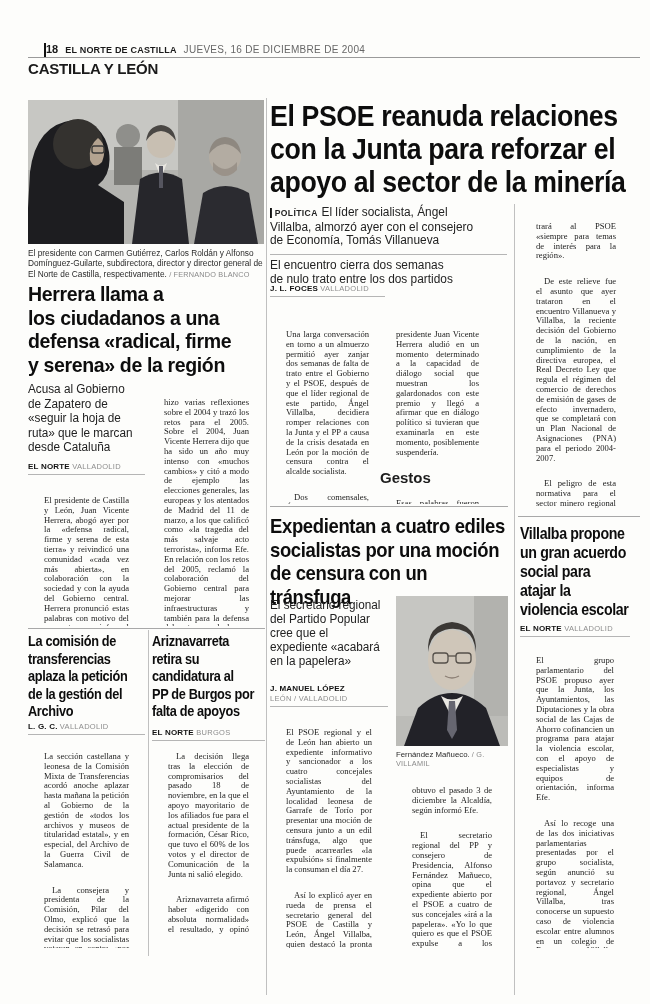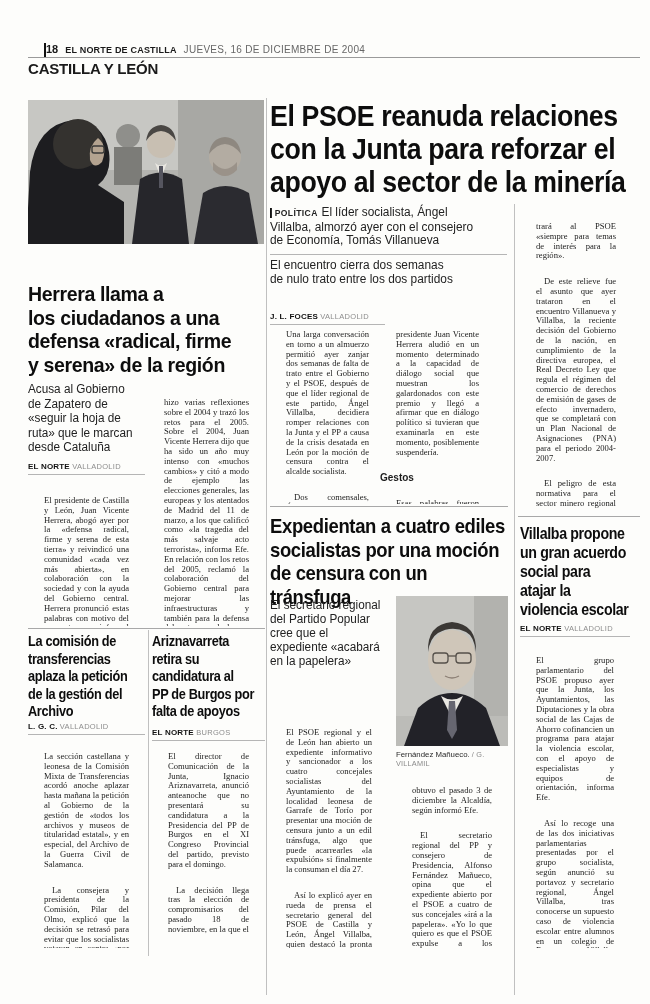--- a/index.html
+++ b/index.html
@@ -41,32 +41,32 @@
   #deck-rule{left:270px;top:254px;width:237px;background:#b5b5b5;}
   #psoe-deck2{left:270px;top:259px;width:250px;font-size:12.5px;line-height:13.5px;transform:scaleX(.95);white-space:pre-line;}
   .subhl{font-family:"Liberation Sans",sans-serif;color:#222;white-space:pre-line;transform-origin:0 0;}
   #her-sub{left:28px;top:382px;width:128px;font-size:12.5px;line-height:14.5px;transform:scaleX(.94);}
   #exp-sub{left:270px;top:598px;width:132px;font-size:12.5px;line-height:14px;transform:scaleX(.94);}
   
   .byline{font-family:"Liberation Sans",sans-serif;font-size:8px;border-bottom:1px solid #b5b5b5;
           padding-bottom:3px;}
   .by-name{font-weight:bold;color:#111;letter-spacing:.2px;}
   .by-place{color:#8d8d8d;font-size:7.5px;letter-spacing:.3px;}
-  #psoe-by{left:270px;top:312px;width:115px;}
+  #psoe-by{left:270px;top:284px;width:115px;}
   #her-by{left:28px;top:462px;width:117px;}
   #exp-by{left:270px;top:684px;width:118px;}
   #exp-by .by-place{display:block;margin-top:1px;}
   #vil-by{left:520px;top:624px;width:110px;}
   #com-by{left:28px;top:722px;width:117px;}
   #ari-by{left:152px;top:728px;width:113px;}
   
   .bt{font-size:8.6px;line-height:9.8px;text-align:justify;color:#1c1c1c;overflow:hidden;}
   .bt p{margin:16px;}
   .bt p.ind{text-indent:8px;}
-  .crosshead{font-family:"Liberation Sans",sans-serif;font-weight:bold;font-size:10px;
+  .crosshead{font-family:"Liberation Sans",sans-serif;font-weight:bold;font-size:15px;
              margin:4px 0 2px 0 !important;text-align:left;}
   #psoe-c1{left:270px;top:314px;width:115px;height:190px;}
   #psoe-c2{left:380px;top:314px;width:115px;height:190px;}
   #psoe-c3{left:520px;top:206px;width:112px;height:302px;}
   #her-c1{left:28px;top:480px;width:117px;height:146px;}
   #her-c2{left:148px;top:382px;width:117px;height:244px;}
   #exp-c1{left:270px;top:712px;width:118px;height:236px;}
   #exp-c2{left:396px;top:770px;width:112px;height:178px;}
   #vil-b{left:520px;top:640px;width:110px;height:308px;}
   #com-b{left:28px;top:736px;width:117px;height:212px;}
@@ -115,20 +115,24 @@
       <circle cx="197" cy="57" r="16" fill="#b3aca2"></circle>
       <path d="M181 54 Q183 38 197 37 Q211 38 213 54 Q205 44 197 44 Q189 44 181 54 Z" fill="#8e8880"></path>
       <path d="M185 62 Q197 76 209 62 L209 70 Q197 82 185 70 Z" fill="#9a9289"></path>
       <path d="M166 144 L175 93 Q197 79 221 93 L230 144 Z" fill="#2b2b30"></path>
       <path d="M-2 144 L2 72 Q8 24 46 20 Q76 22 81 52 Q84 74 70 85 L96 102 L96 144 Z" fill="#1d1d20"></path>
       <circle cx="50" cy="44" r="25" fill="#34322f"></circle>
       <path d="M70 38 Q80 46 74 62 Q66 70 62 60 Q60 46 70 38 Z" fill="#b4a390"></path>
       <rect x="64" y="46" width="12" height="7" rx="2" fill="none" stroke="#3a3a38" stroke-width="1.4"></rect>
     </svg>
   </div>
+  <div id="gp-cap" class="abs cap">
+    <span>El presidente con Carmen Gutiérrez, Carlos Roldán y Alfonso Domínguez-Guilarte, subdirectora, director y director general de El Norte de Castilla, respectivamente.</span>
+    <span class="credit">/ FERNANDO BLANCO</span>
+  </div>
 
   <div id="her-hl" class="abs hl">Herrera llama a
 los ciudadanos a una
 defensa «radical, firme
 y serena» de la región</div>
   <div id="her-sub" class="abs subhl">Acusa al Gobierno
 de Zapatero de
 «seguir la hoja de
 ruta» que le marcan
 desde Cataluña</div>
@@ -175,20 +179,24 @@
   </div>
 
   <div id="exp-hl" class="abs hl">Expedientan a cuatro ediles
 socialistas por una moción
 de censura con un tránsfuga</div>
   <div id="exp-sub" class="abs subhl">El secretario regional
 del Partido Popular
 cree que el
 expediente «acabará
 en la papelera»</div>
+  <div id="exp-by" class="abs byline">
+    <span class="by-name">J. MANUEL LÓPEZ</span>
+    <span class="by-place">LEÓN / VALLADOLID</span>
+  </div>
   <div id="portrait" class="abs">
     <svg viewBox="0 0 112 150" preserveAspectRatio="none">
       <rect width="112" height="150" fill="#c6c6c2"></rect>
       <rect x="78" width="34" height="150" fill="#b2b2ae"></rect>
       <rect y="120" width="112" height="30" fill="#bcbcb8"></rect>
       <ellipse cx="56" cy="64" rx="24" ry="30" fill="#cfc6b9"></ellipse>
       <path d="M32 56 Q31 28 56 26 Q81 28 80 56 Q78 40 70 36 Q56 29 42 37 Q34 42 32 56 Z" fill="#3b3835"></path>
       <rect x="37" y="57" width="15" height="10" rx="3" fill="none" stroke="#55504a" stroke-width="1.3"></rect>
       <rect x="60" y="57" width="15" height="10" rx="3" fill="none" stroke="#55504a" stroke-width="1.3"></rect>
       <line x1="52" y1="60" x2="60" y2="60" stroke="#55504a" stroke-width="1.3"></line>
@@ -244,18 +252,17 @@
   <div id="ari-hl" class="abs hl">Ariznavarreta
 retira su
 candidatura al
 PP de Burgos por
 falta de apoyos</div>
   <div id="ari-by" class="abs byline">
     <span class="by-name">EL NORTE</span>
     <span class="by-place">BURGOS</span>
   </div>
   <div id="ari-b" class="abs bt">
-    <p>El director de Comunicación de la Junta, Ignacio Ariznavarreta, anunció anteanoche que no presentará su candidatura a la Presidencia del PP de Burgos en el XI Congreso Provincial del partido, previsto para el domingo.</p>
     <p class="ind">La decisión llega tras la elección de compromisarios del pasado 18 de noviembre, en la que el apoyo mayoritario de los afiliados fue para el actual presidente de la formación, César Rico, que tuvo el 60% de los votos y el director de Comunicación de la Junta ni salió elegido.</p>
     <p class="ind">Ariznavarreta afirmó haber «digerido con absoluta normalidad» el resultado, y opinó que «su gesto es el más satisfactorio para el proyecto del PP de Burgos», informa Europa Press.</p>
   </div>
 
 </div>
 
 </body></html>

